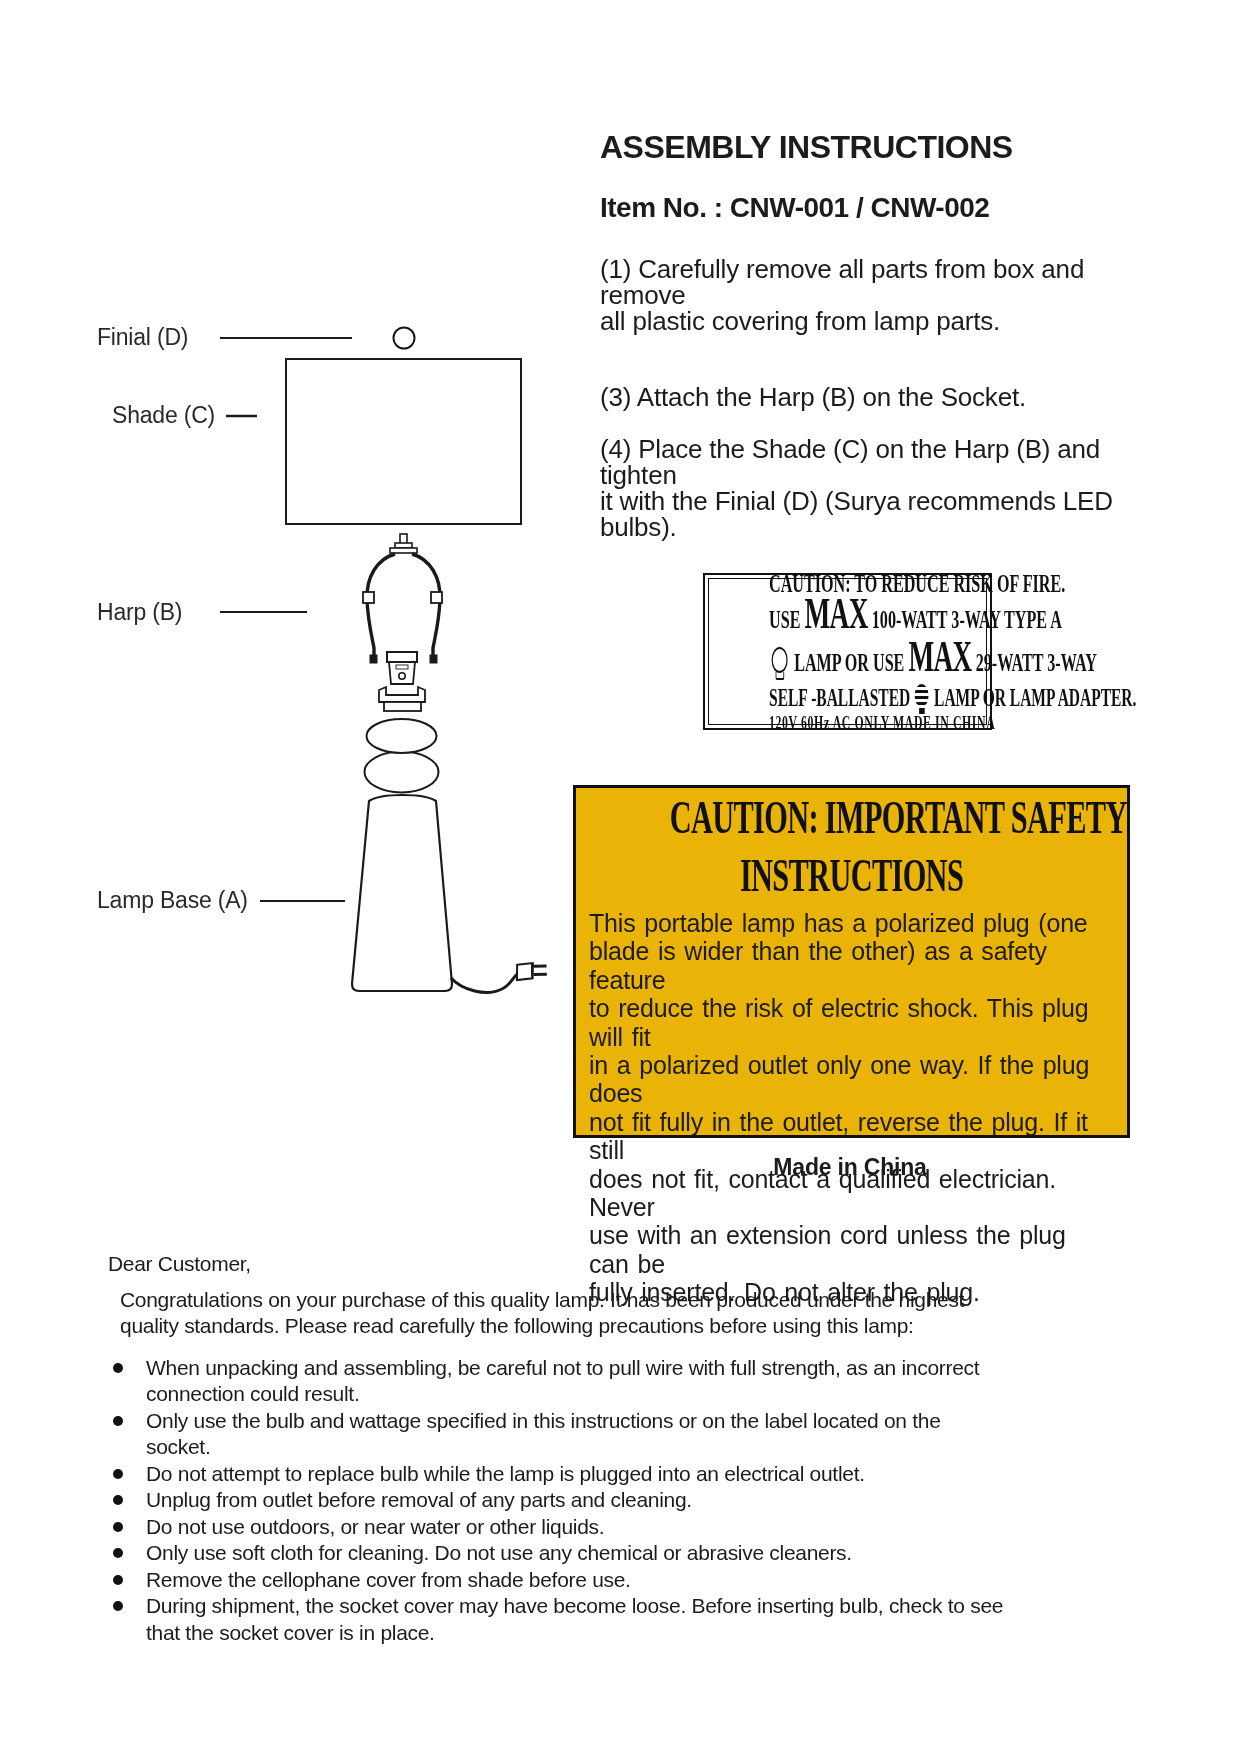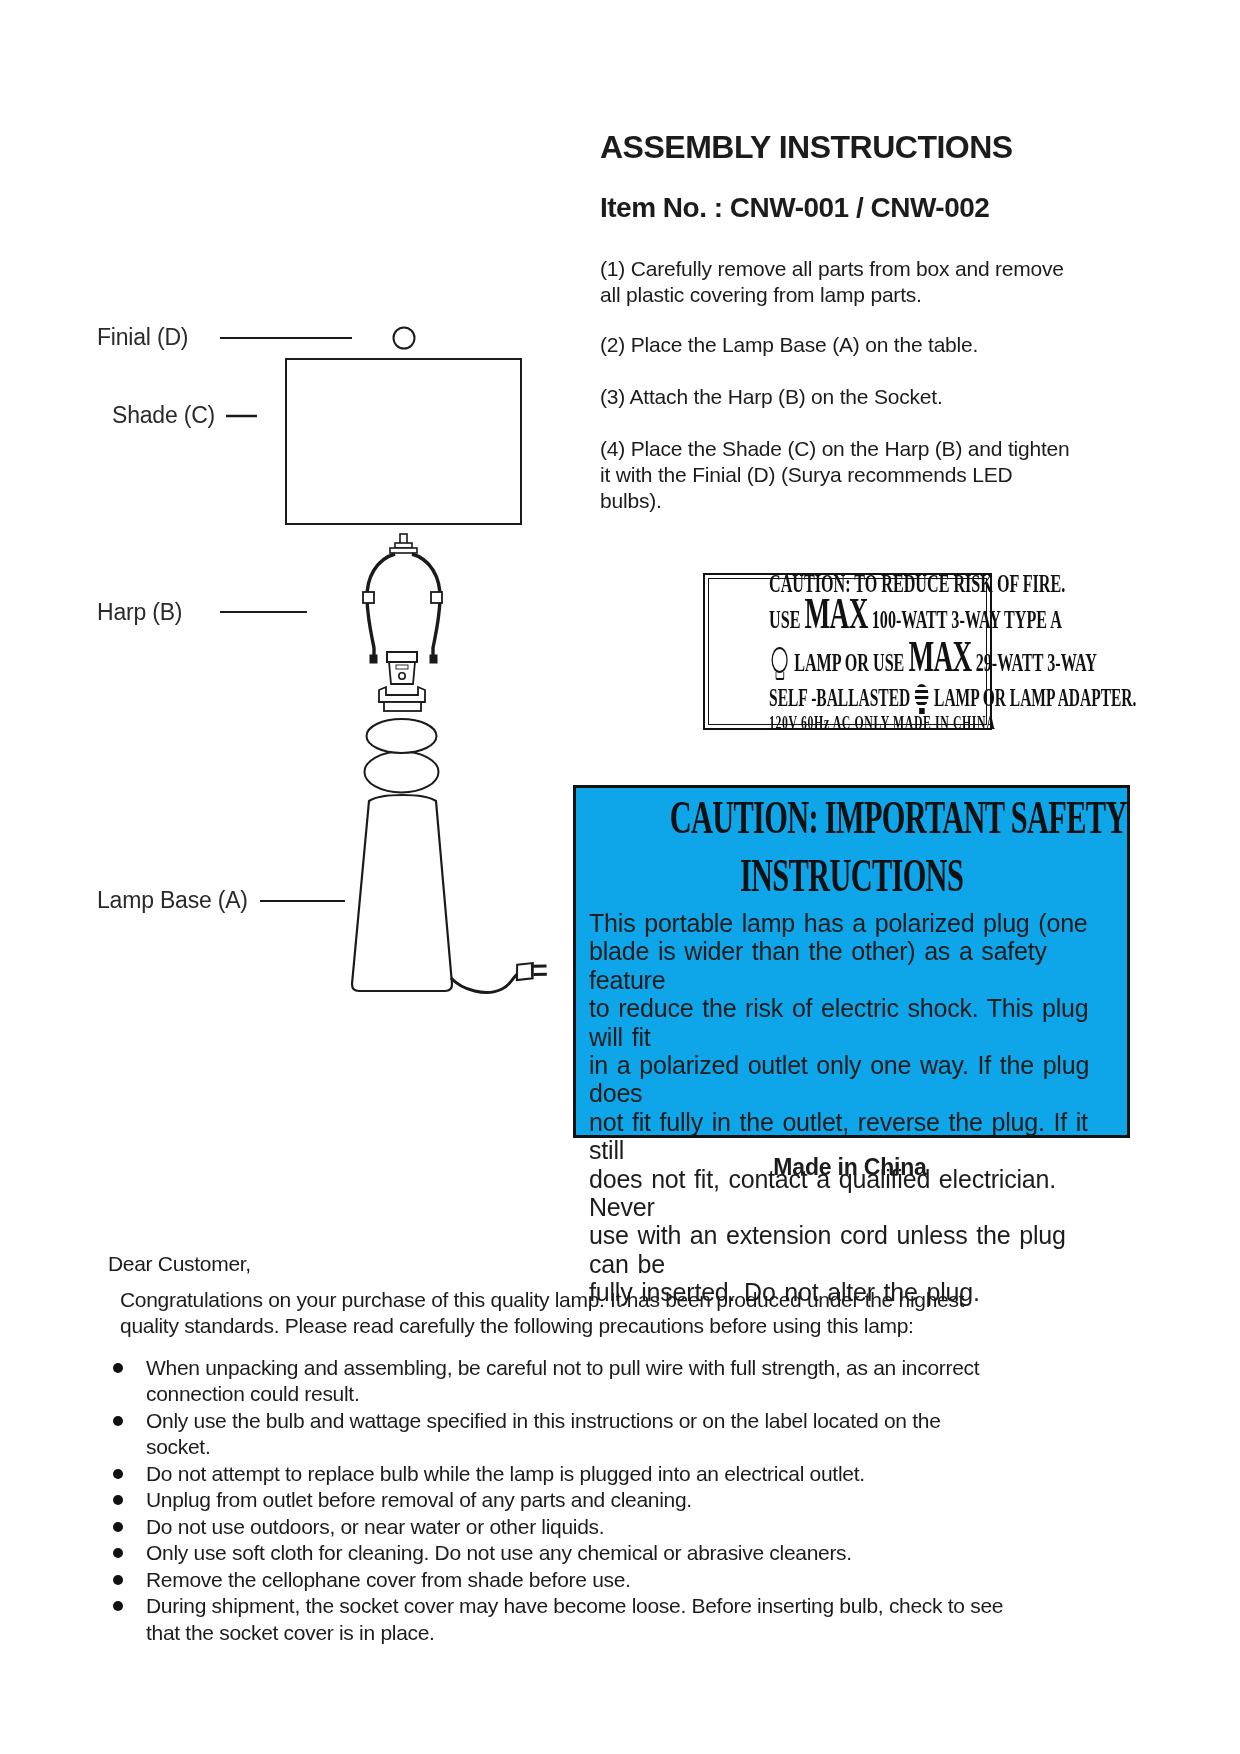--- a/index.html
+++ b/index.html
@@ -4,21 +4,21 @@
 <style>
   html,body{margin:0;padding:0;background:#fff;}
   .page{position:relative;width:1240px;height:1754px;background:#fff;overflow:hidden;
         font-family:"Liberation Sans",sans-serif;color:#1c1c1c;}
   svg.diagram{position:absolute;left:0;top:0;pointer-events:none;}
 
   .part-label{position:absolute;font-size:23px;letter-spacing:-0.2px;color:#2a2a2a;white-space:nowrap;}
 
   .title{position:absolute;left:600px;top:129px;font-size:32px;font-weight:bold;letter-spacing:-0.5px;white-space:nowrap;}
   .item-no{position:absolute;left:600px;top:192px;font-size:28px;font-weight:bold;letter-spacing:-0.5px;white-space:nowrap;}
-  .step{position:absolute;left:600px;width:540px;font-size:21px;line-height:26px;letter-spacing:-0.2px;white-space:pre-line;}
+  .step{position:absolute;left:600px;width:540px;font-size:26px;line-height:26px;letter-spacing:-0.2px;white-space:pre-line;}
   .step1{top:256px;} .step2{top:332px;} .step3{top:384px;} .step4{top:436px;}
 
   
   .caution-label{position:absolute;left:703px;top:573px;width:289px;height:157px;
     border:2.5px solid #111;box-sizing:border-box;background:#fff;}
   .caution-label .inner{position:absolute;inset:3px;border:1.5px solid #111;
     display:flex;flex-direction:column;justify-content:center;padding:2px 12px;}
   .cl-line{text-align:center;font-family:"Liberation Serif",serif;font-weight:bold;color:#111;
     white-space:nowrap;transform:scaleX(.62);transform-origin:50% 50%;}
   .cl-line:nth-child(1){font-size:26px;line-height:23px;}
@@ -32,21 +32,21 @@
     border:2.5px solid #111;border-radius:50%;}
   .seg.bulb-icon::after{content:"";position:absolute;bottom:0;left:10px;width:11px;height:6px;
     border:2.5px solid #111;border-top:none;border-radius:0 0 3px 3px;}
   .seg.cfl-icon{display:inline-block;width:26px;height:30px;position:relative;vertical-align:-8px;}
   .seg.cfl-icon::before{content:"";position:absolute;top:0;left:1px;width:22px;height:22px;
     border-radius:50% 50% 42% 42%;background:repeating-linear-gradient(180deg,#111 0 3px,#fff 3px 6px);}
   .seg.cfl-icon::after{content:"";position:absolute;bottom:0;left:8px;width:9px;height:6px;background:#111;}
 
   
   .safety-box{position:absolute;left:573px;top:785px;width:557px;height:353px;
-    border:3px solid #111;box-sizing:border-box;background:#0ea5e9;}
+    border:3px solid #111;box-sizing:border-box;background:#eab308;}
   .sb-h{font-family:"Liberation Serif",serif;font-weight:bold;color:#111;text-align:center;
     letter-spacing:-1px;transform:scaleX(.66);transform-origin:50% 50%;white-space:nowrap;font-size:46px;}
   .sb-h1{margin-top:6px;line-height:48px;}
   .sb-h2{margin-top:12px;line-height:44px;}
   .sb-body{margin-top:11px;padding:0 13px;font-size:25px;line-height:28.4px;
     letter-spacing:-0.2px;word-spacing:2px;white-space:pre-line;}
 
   .made-in{position:absolute;left:600px;top:1154px;width:500px;text-align:center;
     font-size:23px;font-weight:bold;letter-spacing:-0.2px;}
 
@@ -117,21 +117,20 @@
   <div class="part-label" style="left:97px;top:324px;text-align:center;">Finial (D)</div>
   <div class="part-label" style="left:112px;top:402px;">Shade (C)</div>
   <div class="part-label" style="left:97px;top:599px;">Harp (B)</div>
   <div class="part-label" style="left:97px;top:887px;">Lamp Base (A)</div>
 
   <div class="title">ASSEMBLY INSTRUCTIONS</div>
   <div class="item-no">Item No. : CNW-001 / CNW-002</div>
 
   <div class="step step1">(1) Carefully remove all parts from box and remove
 all plastic covering from lamp parts.</div>
-  <div class="step step2">(2) Place the Lamp Base (A) on the table.</div>
   <div class="step step3">(3) Attach the Harp (B) on the Socket.</div>
   <div class="step step4">(4) Place the Shade (C) on the Harp (B) and tighten
 it with the Finial (D) (Surya recommends LED
 bulbs).</div>
 
   <div class="caution-label">
     <div class="inner">
         <div class="cl-line"><span class="seg">CAUTION:  TO REDUCE  RISK  OF FIRE.</span></div>
         <div class="cl-line"><span class="seg">USE </span><span class="seg max">MAX</span><span class="seg"> 100-WATT 3-WAY TYPE  A</span></div>
         <div class="cl-line"><span class="seg bulb-icon"></span><span class="seg"> LAMP OR USE </span><span class="seg max">MAX</span><span class="seg"> 29-WATT 3-WAY</span></div>

